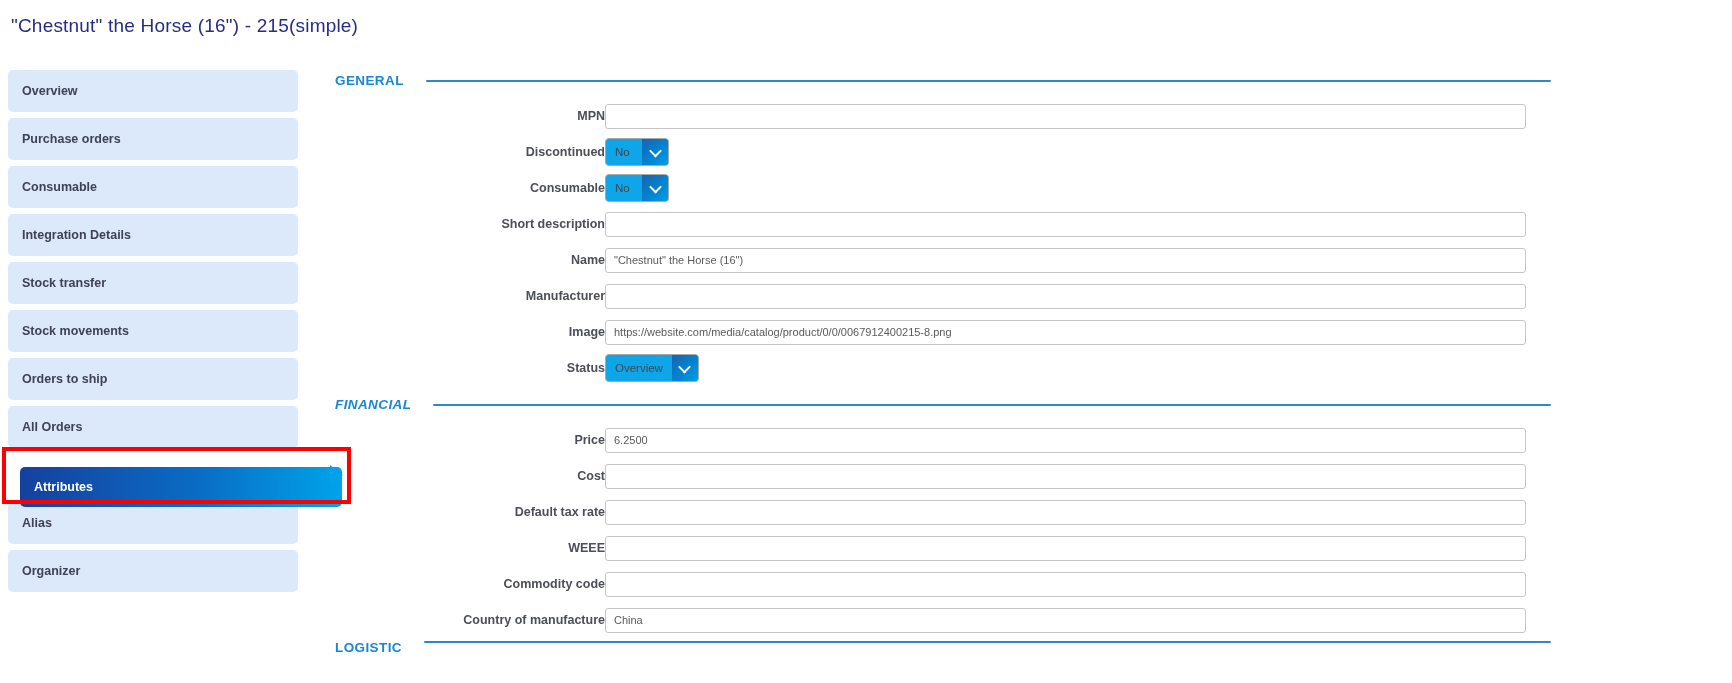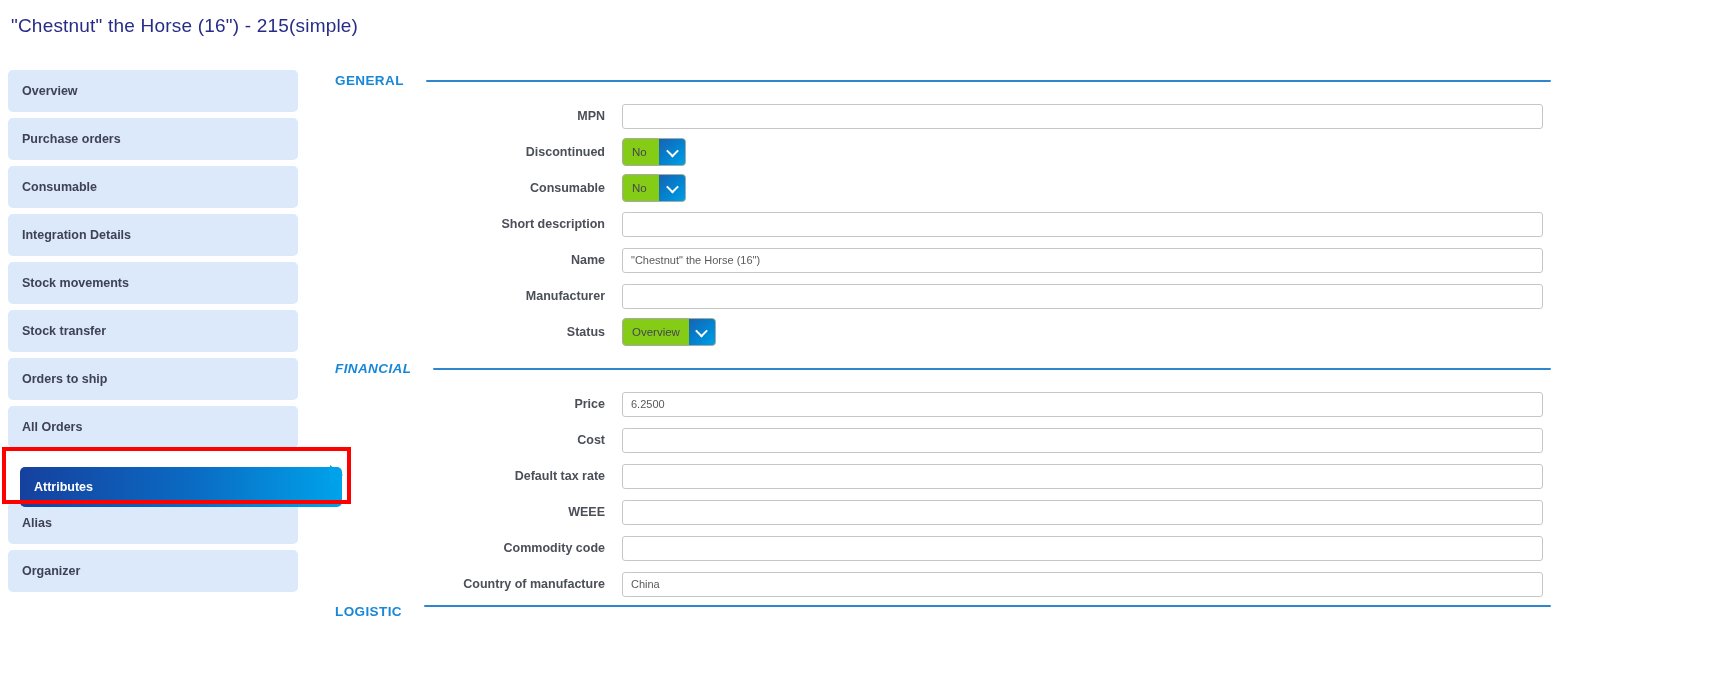--- a/index.html
+++ b/index.html
@@ -34,32 +34,32 @@
     border:4px solid #fe0000;box-sizing:border-box;z-index:2;pointer-events:none;
   }
   
   .main{position:absolute;left:335px;top:66px;width:1216px;}
   .sec{display:flex;align-items:center;gap:22px;height:28px;margin-bottom:4px;}
   .sec.gap-top{margin-top:4px;font-style:italic;}
   .sec.cutoff{margin-top:0;align-items:flex-start;padding-top:2px;}
   .sec-title{color:#1787d8;font-weight:bold;font-size:13.5px;letter-spacing:.4px;white-space:nowrap;}
   .sec-line{flex:1;height:2px;background:#2f86cc;border-radius:1px;margin-top:1px;}
   .row{
-    display:grid;grid-template-columns:270px 921px;column-gap:17px;
+    display:grid;grid-template-columns:270px 921px;
     align-items:center;height:36px;
   }
   .lbl{text-align:right;font-size:12.5px;font-weight:600;color:#4c4e58;}
   .inp{
     height:25px;width:100%;box-sizing:border-box;background:#fff;
     border:1px solid #c6c6c6;border-radius:3px;padding:0 8px;
     font-size:11px;color:#5a5a5a;font-family:"Liberation Sans",sans-serif;outline:none;
   }
   .dd{
     display:inline-flex;height:26px;border:1px solid #a9a9a9;border-radius:4px;
-    overflow:hidden;background:#84cc16;align-items:stretch;cursor:pointer;
+    overflow:hidden;background:#0ea5e9;align-items:stretch;cursor:pointer;
   }
   .dd-value{display:flex;align-items:center;padding:0 9px;font-size:11.5px;color:#45474f;min-width:18px;}
   .dd-btn{
     width:26px;display:flex;align-items:center;justify-content:center;
     background:linear-gradient(135deg,#1863b2 0%,#0087d4 60%,#00a0e6 100%);
   }
   .chev{
     width:7px;height:7px;border-right:2px solid #fff;border-bottom:2px solid #fff;
     transform:rotate(45deg) translate(-1px,-1px);
   }
@@ -67,22 +67,22 @@
 </head>
 <body>
 
 <div class="page-title">"Chestnut" the Horse (16") - 215(simple)</div>
 
 <div class="sidebar">
   <div class="side-item">Overview</div>
   <div class="side-item">Purchase orders</div>
   <div class="side-item">Consumable</div>
   <div class="side-item">Integration Details</div>
+  <div class="side-item">Stock transfer</div>
   <div class="side-item">Stock movements</div>
-  <div class="side-item">Stock transfer</div>
   <div class="side-item">Orders to ship</div>
   <div class="side-item">All Orders</div>
   <div class="attr-wrap">
     <div class="side-item selected">Attributes</div>
     <div class="sel-arrow"></div>
     <div class="red-box"></div>
   </div>
   <div class="side-item">Alias</div>
   <div class="side-item">Organizer</div>
 </div>
@@ -126,20 +126,24 @@
   </div>
   <div class="row">
     <span class="lbl">Name</span>
     <input class="inp" type="text" value="&quot;Chestnut&quot; the Horse (16&quot;)" style="">
   </div>
   <div class="row">
     <span class="lbl">Manufacturer</span>
     <input class="inp" type="text" value="" style="">
   </div>
   <div class="row">
+    <span class="lbl">Image</span>
+    <input class="inp" type="text" value="https://website.com/media/catalog/product/0/0/0067912400215-8.png" style="">
+  </div>
+  <div class="row">
     <span class="lbl">Status</span>
     <div>
       <div class="dd">
         <span class="dd-value">Overview</span>
         <span class="dd-btn">
             <span class="chev"></span>
           </span>
       </div>
     </div>
   </div>

